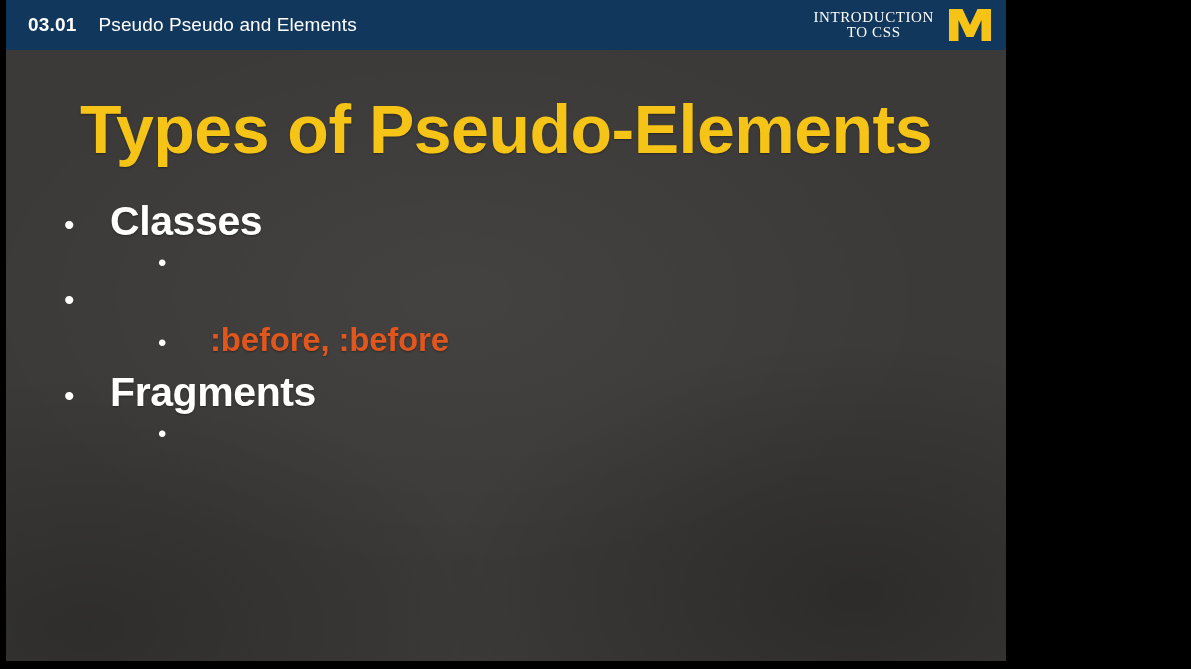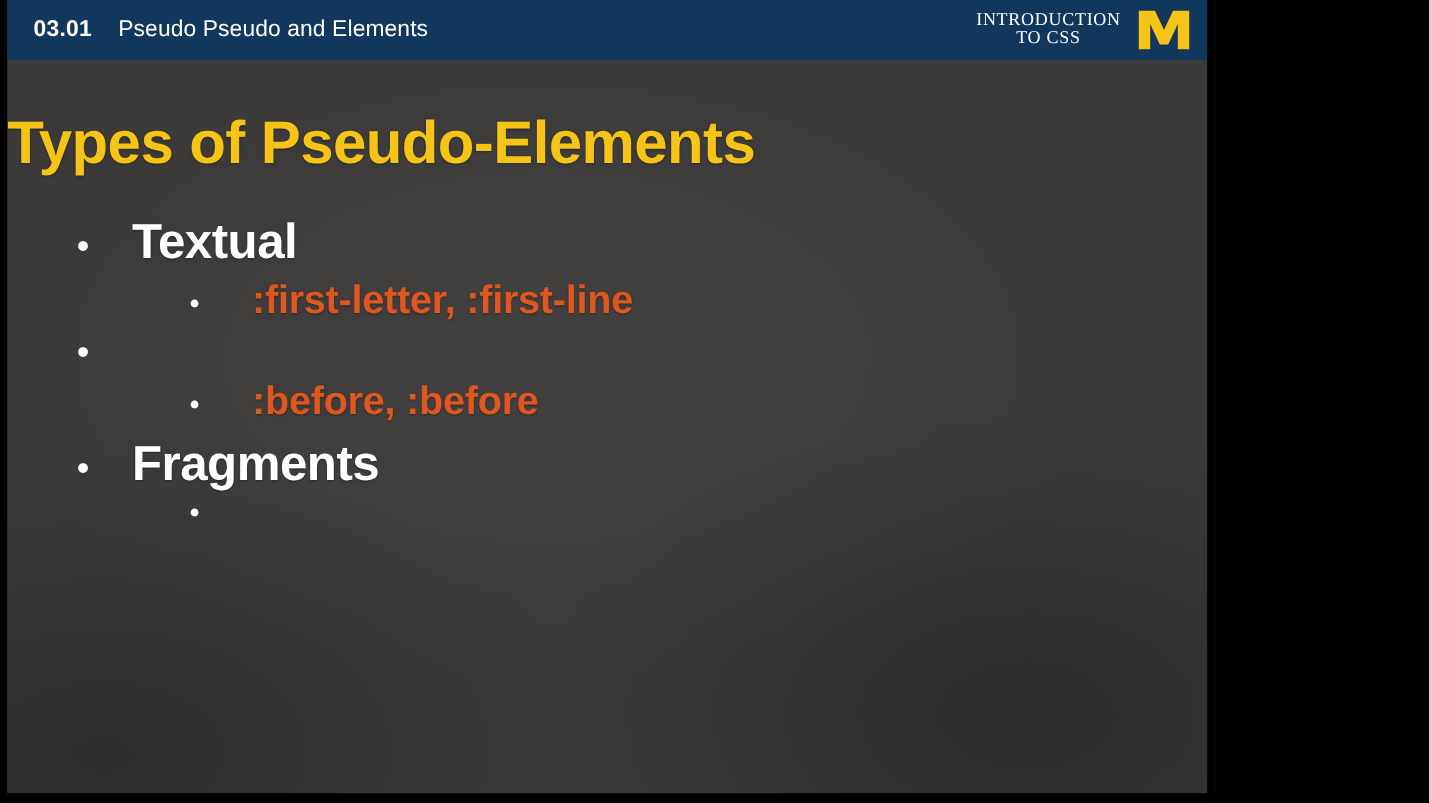--- a/index.html
+++ b/index.html
@@ -93,23 +93,23 @@
   
   .body {
     position: absolute;
     top: 50px;
     left: 0;
     right: 0;
     bottom: 0;
     z-index: 2;
   }
   .slide-title {
-    text-align: left;
+    text-align: center;
     color: #f6c416;
-    font-size: 50px;
+    font-size: 68px;
     font-weight: bold;
     letter-spacing: -0.5px;
     margin-top: 40px;
     text-shadow: 0 1px 2px rgba(0,0,0,0.35);
   }
 
   .bullets {
     margin: 30px 0 0 0;
     padding: 0;
     list-style: none;
@@ -180,25 +180,24 @@
   </div>
 
   <div class="body">
     <div class="slide-title">Types of Pseudo-Elements</div>
 
     <ul class="bullets">
 
       <li class="sub-group">
         <div class="level1">
           <span class="dot">•</span>
-          <span class="text">Textual</span>
+          <span class="text">Classes</span>
         </div>
         <div class="level2">
           <span class="dot">•</span>
-          <span class="text">:first-letter, :first-line</span>
         </div>
       </li>
 
       <li class="sub-group">
         <div class="level1">
           <span class="dot">•</span>
         </div>
         <div class="level2">
           <span class="dot">•</span>
           <span class="text">:before, :before</span>

